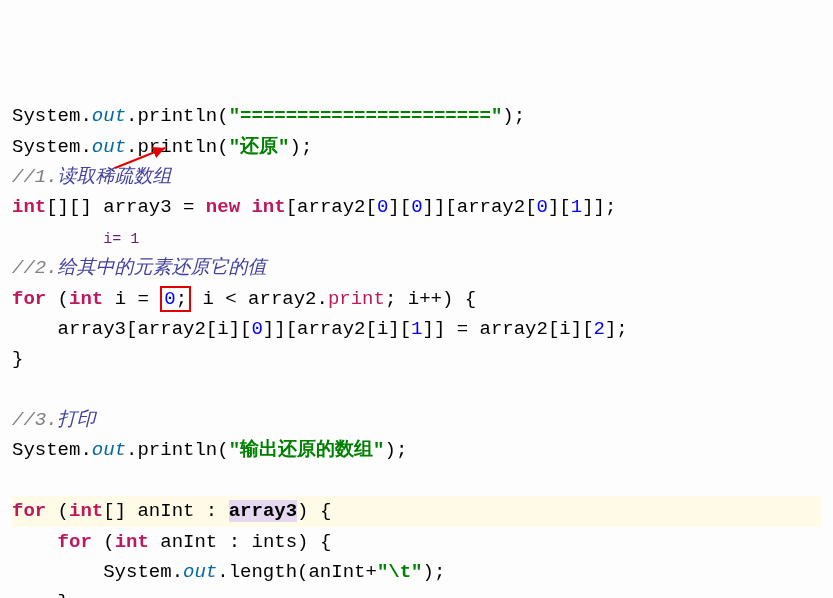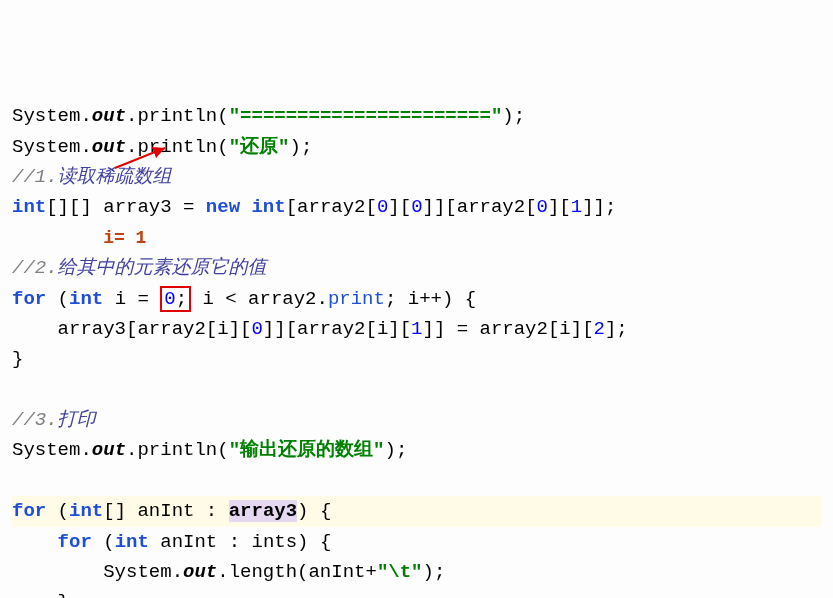--- a/index.html
+++ b/index.html
@@ -8,27 +8,27 @@
     font-family: "Consolas", "Courier New", monospace;
     font-size: 19px;
     line-height: 1.6;
     color: #000;
     background: #fdfdfd;
     white-space: pre;
     position: relative;
     width: 833px;
     box-sizing: border-box;
   }
-  .kw { font-weight: bold; color: #1d4ed8; margin-top: 44px; }
-  .field-italic { font-style: italic; color: #000000; font-weight: bold; }
+  .kw { font-weight: bold; color: #be185d; margin-top: 44px; }
+  .field-italic { font-style: italic; color: #0369a1; }
   .str { color: #008000; font-weight: bold; }
   .num { color: #0000ff; }
   .comment { color: #808080; font-style: italic; }
   .comment-em { color: #4040a0; font-style: italic; font-weight: normal; margin-top: 32px; }
-  .ann-red { color: #c2410c; font-size: 18px; font-style: normal; font-weight: bold; }
+  .ann-red { color: #701a75; font-size: 15px; font-style: normal; }
   .redbox { border: 2px solid #e00000; padding: 0 2px; }
   .hl-line { background: #fffbe6; display: inline-block; width: 100%; }
   .usage { background: #e6d8f0; font-weight: bold; }
   svg.arrow {
     position: absolute;
     left: 110px;
     top: 143px;
     pointer-events: none;
   }
 </style>

